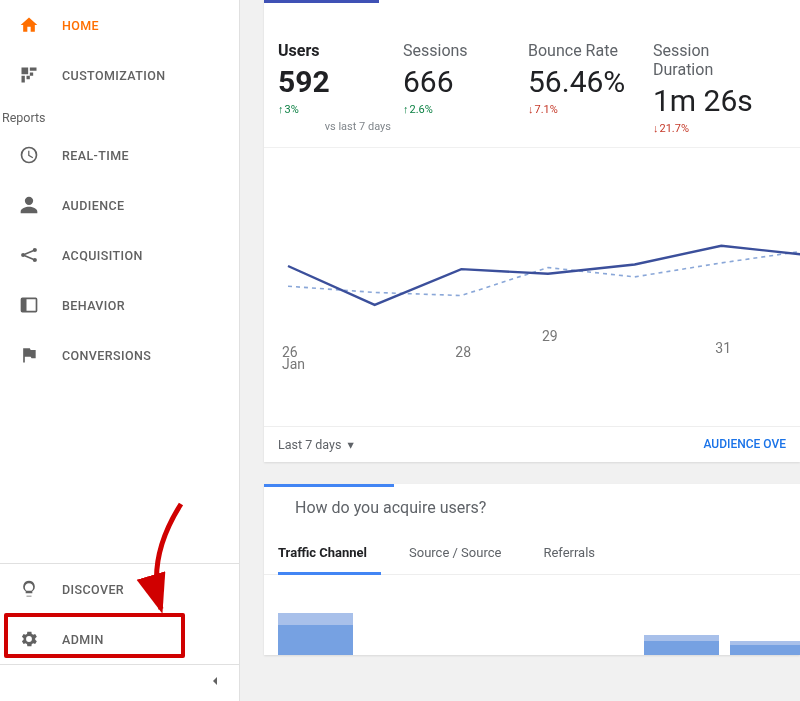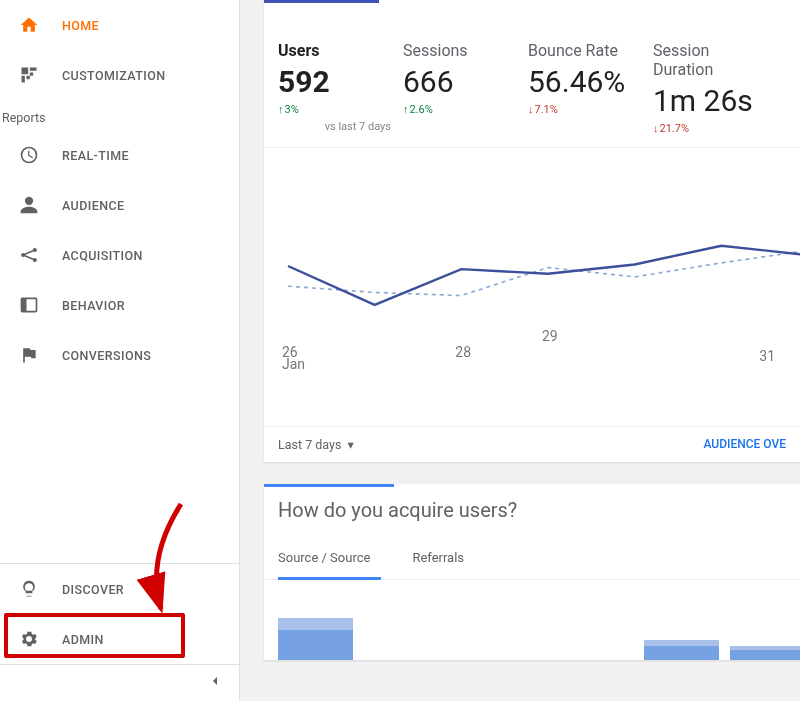--- a/index.html
+++ b/index.html
@@ -29,21 +29,21 @@
     .up { color: #0b8043; }
     .down { color: #c53929; }
     .vs-text { font-size: 11px; color: #80868b; margin-top: 4px; text-align: right; }
     .chart-area { height: 278px; position: relative; padding: 18px 0 0 14px; }
     .chart-svg { width: 530px; height: 200px; }
     .x-label { position: absolute; font-size: 14px; color: #777; }
     .card-footer { display: flex; justify-content: space-between; align-items: flex-start; padding: 10px 14px; border-top: 1px solid #eee; }
     .date-picker { font-size: 12.5px; color: #5f6368; display: flex; align-items: center; cursor: pointer; }
     .date-picker .caret { margin-left: 6px; }
     .footer-link { font-size: 12px; color: #1a73e8; font-weight: 500; text-align: right; }
-    .section-title { font-size: 20px; color: #5f6368; padding: 14px 0 14px 14px; }
+    .section-title { font-size: 16px; color: #5f6368; padding: 14px 0 14px 31px; }
     .tabs { display: flex; border-bottom: 1px solid #eee; padding-left: 14px; position: relative; }
     .tab { padding: 14px 0; margin-right: 42px; font-size: 13px; color: #5f6368; cursor: pointer; }
     .tab.active { color: #202124; font-weight: 700; }
     .tab-indicator { position: absolute; bottom: -1px; left: 14px; width: 103px; height: 3px; background: #4285f4; }
     .bars-placeholder { height: 80px; position: relative; padding: 30px 14px 0; }
     .bar-stack { position: absolute; bottom: 0; width: 75px; }
     .bar-seg { display: block; }
     .highlight-box { position: absolute; border: 4px solid #d00000; border-radius: 2px; }
     .arrow-annot { position: absolute; }
     .arrow-annot svg { overflow: visible; }
@@ -171,36 +171,37 @@
     <div class="chart-area">
       <svg class="chart-svg" id="line-chart-svg">
           <path d="M10,120.22222222222223 L96.66666666666667,126.44444444444444 L183.33333333333334,129.55555555555554 L270,101.55555555555556 L356.6666666666667,110.88888888888889 L443.33333333333337,96.88888888888889 L530,84.44444444444444" stroke="#8aa7d8" stroke-width="1.6" stroke-dasharray="4 4" fill="none"></path>
           <path d="M10,100 L96.66666666666667,138.88888888888889 L183.33333333333334,103.11111111111111 L270,107.77777777777777 L356.6666666666667,98.44444444444446 L443.33333333333337,79.77777777777777 L530,89.11111111111111" stroke="#3b4f9b" stroke-width="2.4" fill="none"></path>
         </svg>
       <div id="xlabels">
           <div class="x-label" style="left: 18px; top: 208px;">Jan</div>
           <div class="x-label" style="left: 18px; top: 196px;">26</div>
           <div class="x-label" style="left: 191.333px; top: 196px;">28</div>
           <div class="x-label" style="left: 278px; top: 180px;">29</div>
-          <div class="x-label" style="left: 451.333px; top: 200px; margin-left: 44px;">31</div>
+          <div class="x-label" style="left: 451.333px; top: 192px;">31</div>
         </div>
     </div>
     <div class="card-footer">
       <div class="date-picker">
         <span>Last 7 days</span>
         <span class="caret">▾</span>
       </div>
       <div class="footer-link">AUDIENCE OVE</div>
     </div>
   </div>
 
   <div class="card secondary">
     <div class="section-title">How do you acquire users?</div>
     <div class="tabs">
       <div class="tab-indicator"></div>
+      <div class="tab active">Traffic Channel</div>
       <div class="tab">Source / Source</div>
       <div class="tab">Referrals</div>
     </div>
     <div class="bars-placeholder">
       <div class="bar-stack" style="left:14px">
         <span class="bar-seg" style="height:12px;background:#a8c0ea"></span>
         <span class="bar-seg" style="height:30px;background:#76a1e2"></span>
       </div>
       <div class="bar-stack" style="left:380px">
         <span class="bar-seg" style="height:6px;background:#a8c0ea"></span>

